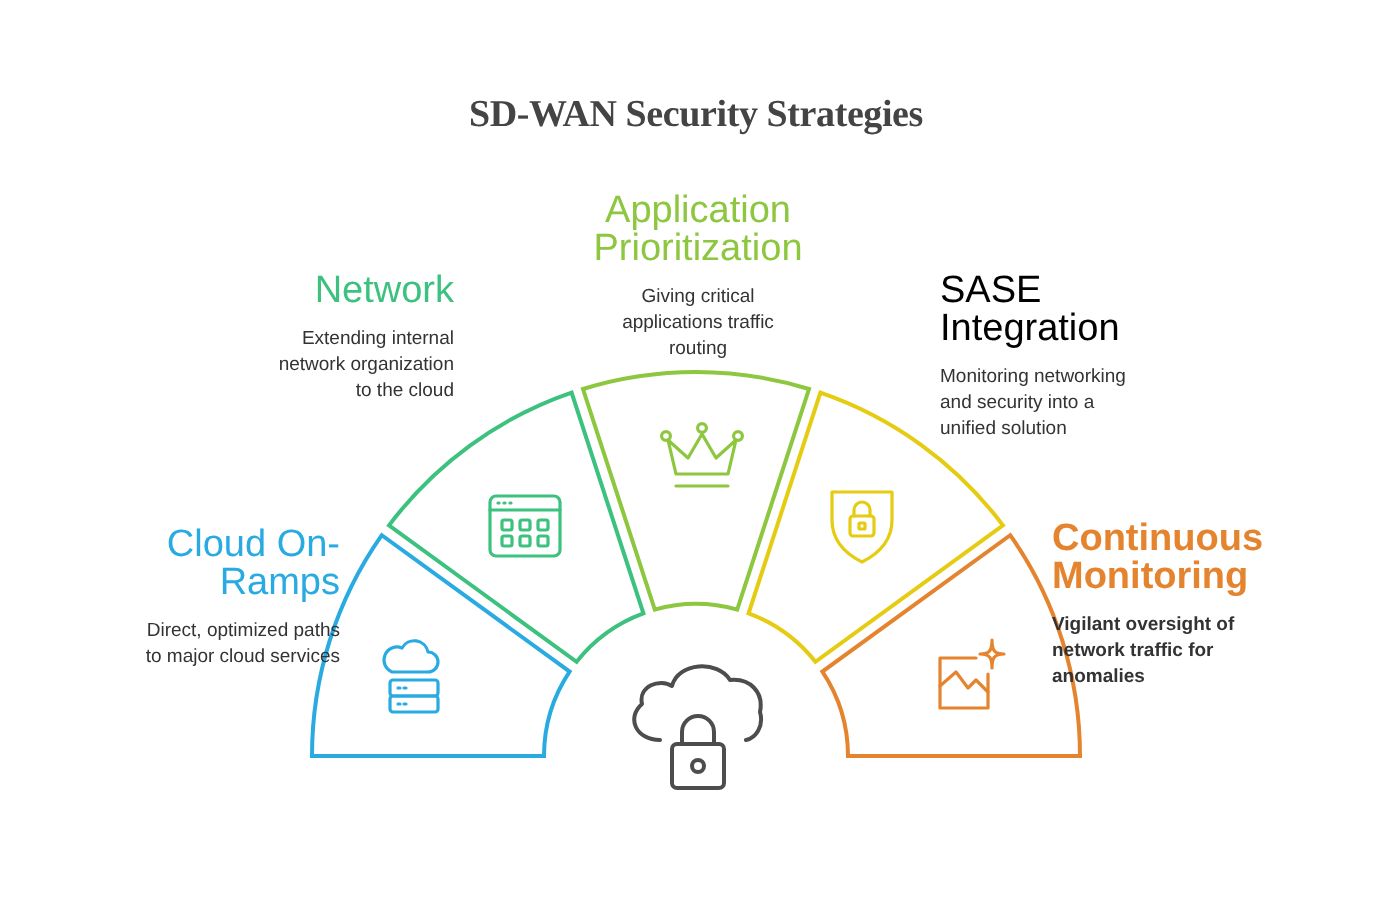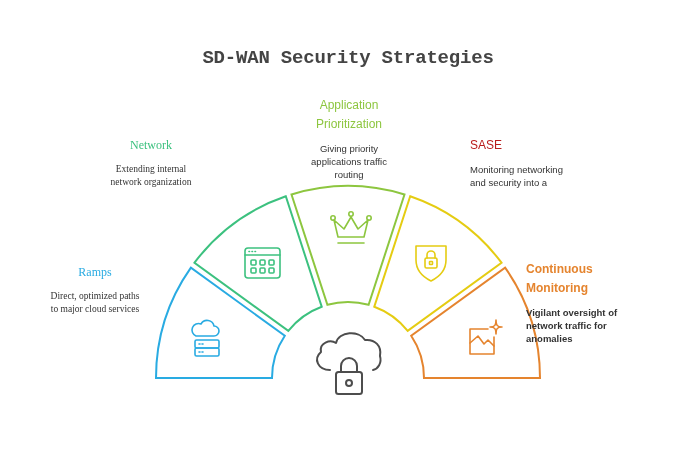--- a/index.html
+++ b/index.html
@@ -1,21 +1,21 @@
 <!DOCTYPE html>
 <html><head>
 <meta charset="utf-8">
 <style>
   html, body { margin: 0; padding: 0; background: #ffffff; }
   body { width: 696px; height: 450px; position: relative; overflow: hidden; font-family: "Liberation Sans", sans-serif; }
-  .title { position: absolute; left: 0; width: 696px; top: 47px; text-align: center; font-size: 19px; font-weight: bold; color: #444444; font-family: Liberation Mono, monospace; letter-spacing: -0.2px; }
+  .title { position: absolute; left: 0; width: 696px; top: 47px; text-align: center; font-size: 19px; font-weight: bold; color: #444444; font-family: Liberation Serif, serif; letter-spacing: -0.2px; }
   .block { position: absolute; }
-  .block .head { font-size: 12px; line-height: 19px; }
+  .block .head { font-size: 19px; line-height: 19px; }
   .block .desc { font-size: 9.5px; line-height: 13px; color: #333333; margin-top: 8px; }
-  .right-align { text-align: center; font-family: Liberation Serif, serif; }
+  .right-align { text-align: right; }
   .center-align { text-align: center; }
   .left-align { text-align: left; }
   svg.diagram { position: absolute; left: 0; top: 0; }
 </style>
 </head>
 <body>
 
 <div class="title">SD-WAN Security Strategies</div>
 
 <svg class="diagram" width="696" height="450" viewBox="0 0 696 450">
@@ -75,57 +75,61 @@
   <g fill="none" stroke="#4D4D4D" stroke-width="2" stroke-linecap="round" stroke-linejoin="round">
     <path d="M330 370 C318 370 313 359 321 352 C319 343 330 339 336 343 C339 331 359 330 365 340 C375 339 382 346 380 356 C382 363 378 369 373 370"></path>
     <rect x="336" y="372" width="26" height="22" rx="2.5"></rect>
     <path d="M341 372 v-6 a8 8 0 0 1 16 0 v6"></path>
     <circle cx="349" cy="383" r="3"></circle>
   </g>
 </svg>
 
 <div class="block right-align" style="left: 20px; top: 263px; width: 150px;">
   <div class="head" style="color:#29ABE2;">
+    <div>Cloud On-</div>
     <div>Ramps</div>
   </div>
   <div class="desc">
     <div>Direct, optimized paths</div>
     <div>to major cloud services</div>
   </div>
 </div>
 
 <div class="block right-align" style="left: 75px; top: 136px; width: 152px;">
   <div class="head" style="color:#3CC17F;">
     <div>Network</div>
   </div>
   <div class="desc">
     <div>Extending internal</div>
     <div>network organization</div>
+    <div>to the cloud</div>
   </div>
 </div>
 
 <div class="block center-align" style="left: 274px; top: 96px; width: 150px;">
   <div class="head" style="color:#8DC63F;">
     <div>Application</div>
     <div>Prioritization</div>
   </div>
   <div class="desc">
-    <div>Giving priority</div>
+    <div>Giving critical</div>
     <div>applications traffic</div>
     <div>routing</div>
   </div>
 </div>
 
 <div class="block left-align" style="left: 470px; top: 136px; width: 150px;">
-  <div class="head" style="color:#b91c1c;">
+  <div class="head" style="color:#000000;">
     <div>SASE</div>
+    <div>Integration</div>
   </div>
   <div class="desc">
     <div>Monitoring networking</div>
     <div>and security into a</div>
+    <div>unified solution</div>
   </div>
 </div>
 
 <div class="block left-align" style="left: 526px; top: 260px; width: 140px; font-weight: bold;">
   <div class="head" style="color:#E5842E;">
     <div>Continuous</div>
     <div>Monitoring</div>
   </div>
   <div class="desc">
     <div>Vigilant oversight of</div>

